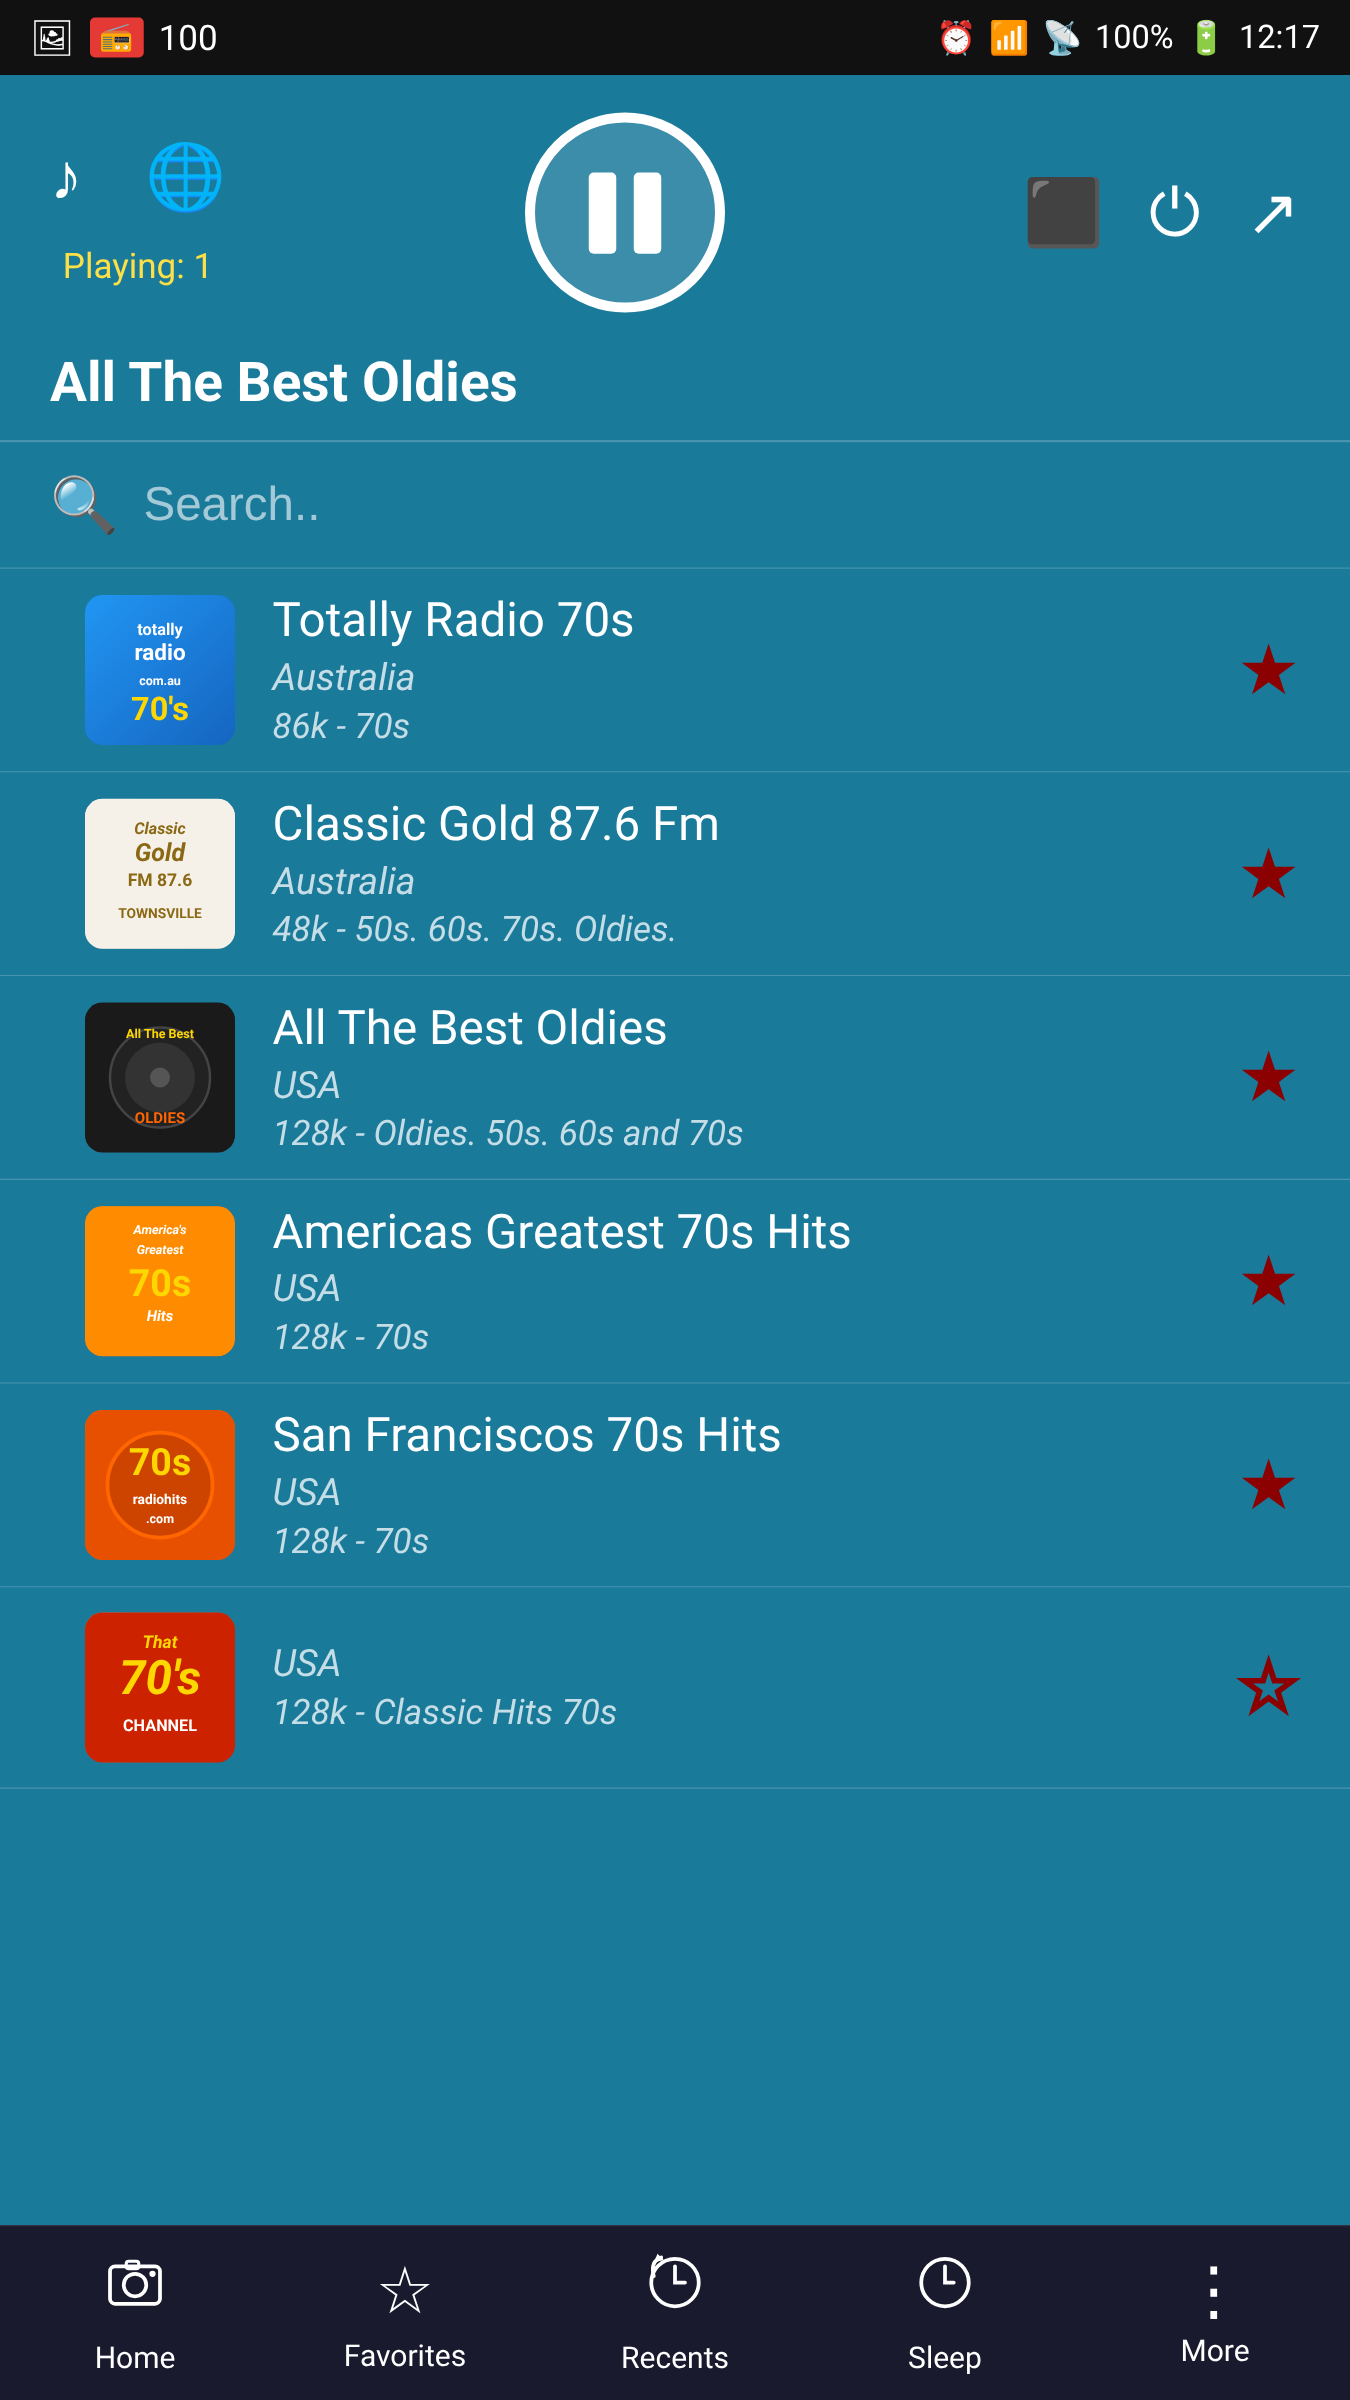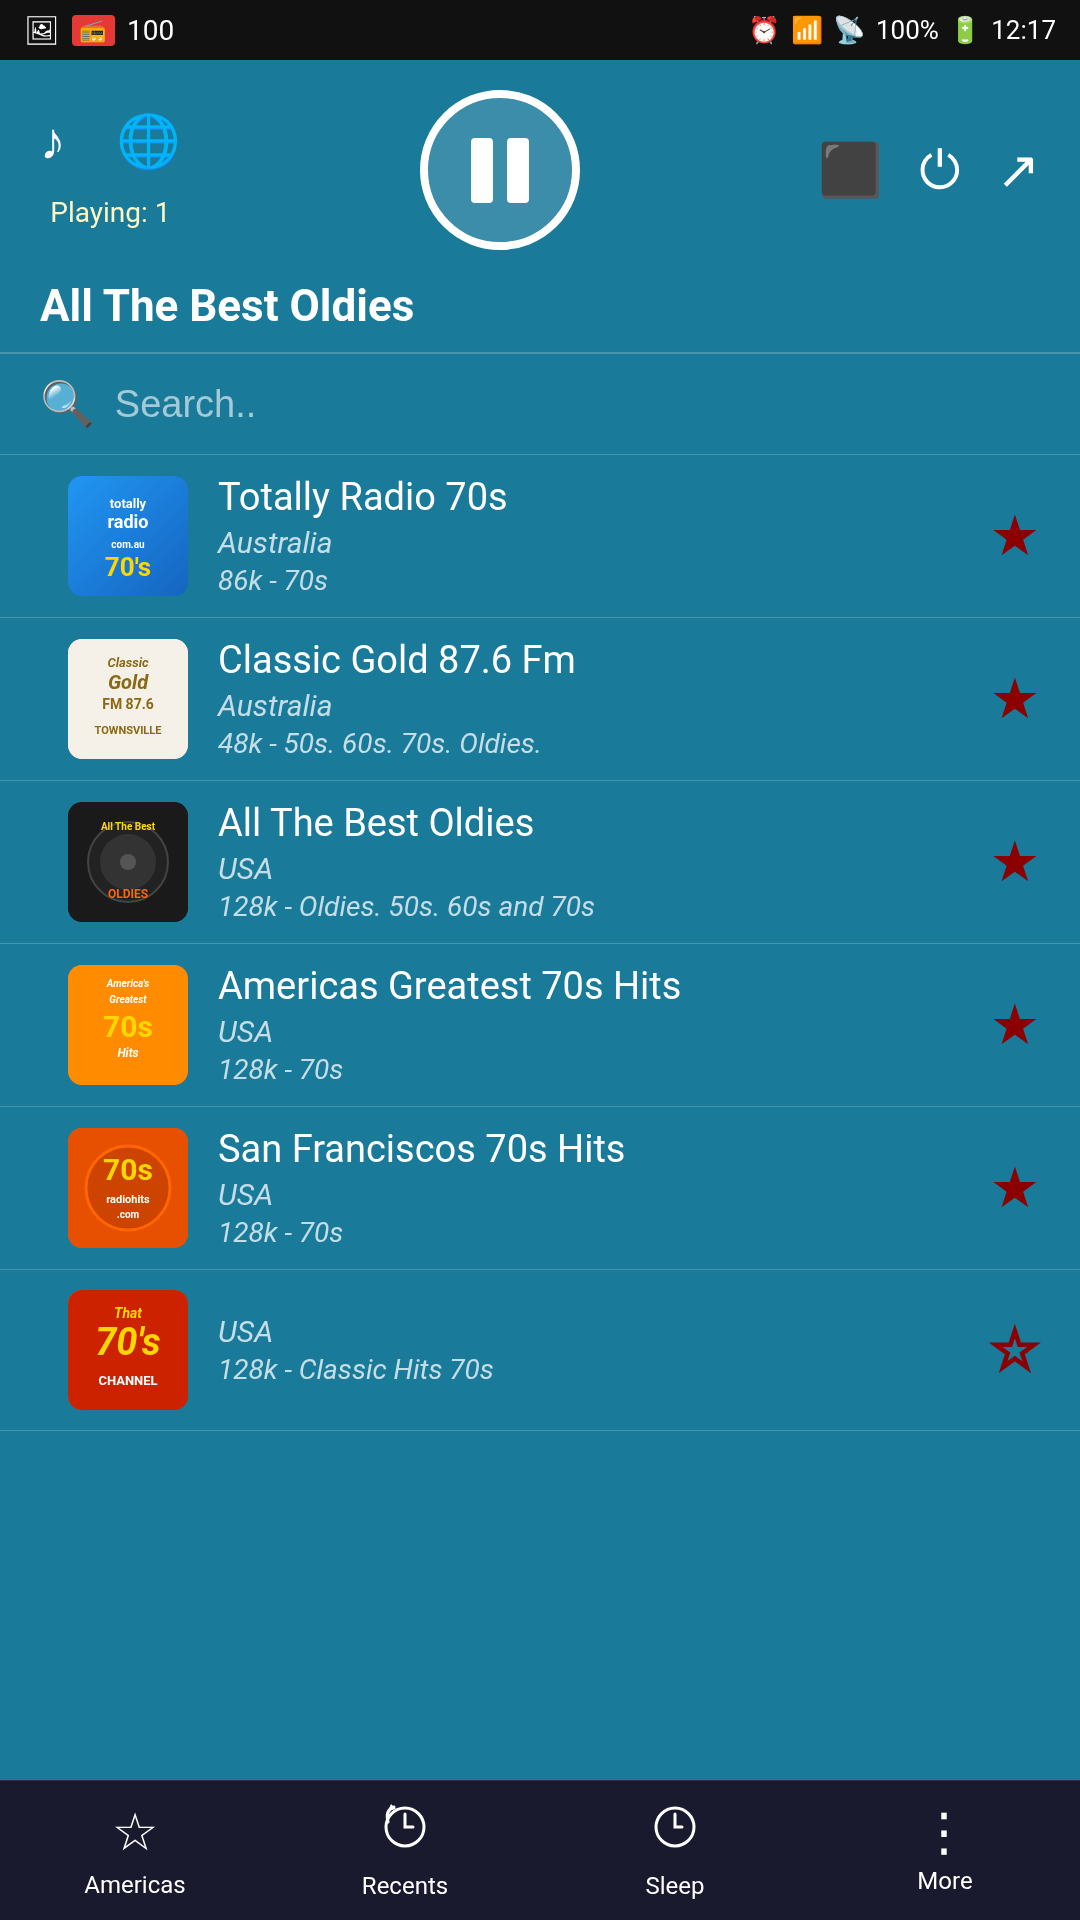--- a/index.html
+++ b/index.html
@@ -56,21 +56,21 @@
       gap: 50px;
       align-items: center;
     }
     .player-icon {
       font-size: 52px;
       color: white;
       cursor: pointer;
     }
     .playing-label {
       font-size: 28px;
-      color: #fef9c3;
+      color: #fde047;
       margin-top: 16px;
     }
     .pause-btn {
       width: 160px;
       height: 160px;
       border-radius: 50%;
       border: 8px solid white;
       background: rgba(255,255,255,0.15);
       display: flex;
       align-items: center;
@@ -432,24 +432,35 @@
       </div>
       <span class="star-icon outline">☆</span>
     </div>
 
   </div>
 
 </div>
 
 <div class="bottom-nav">
 
+  <div class="nav-item">
+    <span class="nav-icon">
+      <svg width="50" height="50" viewBox="0 0 50 50" fill="none">
+        <rect x="5" y="12" width="40" height="30" rx="4" stroke="white" stroke-width="3" fill="none"></rect>
+        <circle cx="25" cy="27" r="9" stroke="white" stroke-width="3" fill="none"></circle>
+        <rect x="18" y="8" width="10" height="6" rx="2" stroke="white" stroke-width="2.5" fill="none"></rect>
+        <circle cx="39" cy="18" r="2.5" fill="white"></circle>
+      </svg>
+    </span>
+    <span class="nav-label">Home</span>
+  </div>
 
   <div class="nav-item">
     <span class="nav-icon" style="font-size:52px; color:white;">☆</span>
-    <span class="nav-label">Americas</span>
+    <span class="nav-label">Favorites</span>
   </div>
 
   <div class="nav-item">
     <span class="nav-icon">
       <svg width="50" height="50" viewBox="0 0 50 50" fill="none">
         <circle cx="25" cy="25" r="19" stroke="white" stroke-width="3" fill="none"></circle>
         <polyline points="25,12 25,25 33,25" stroke="white" stroke-width="3" stroke-linecap="round"></polyline>
         <path d="M8,20 Q5,8 14,5" stroke="white" stroke-width="3" stroke-linecap="round" fill="none"></path>
         <polygon points="11,2 16,7 8,9" fill="white"></polygon>
       </svg>

